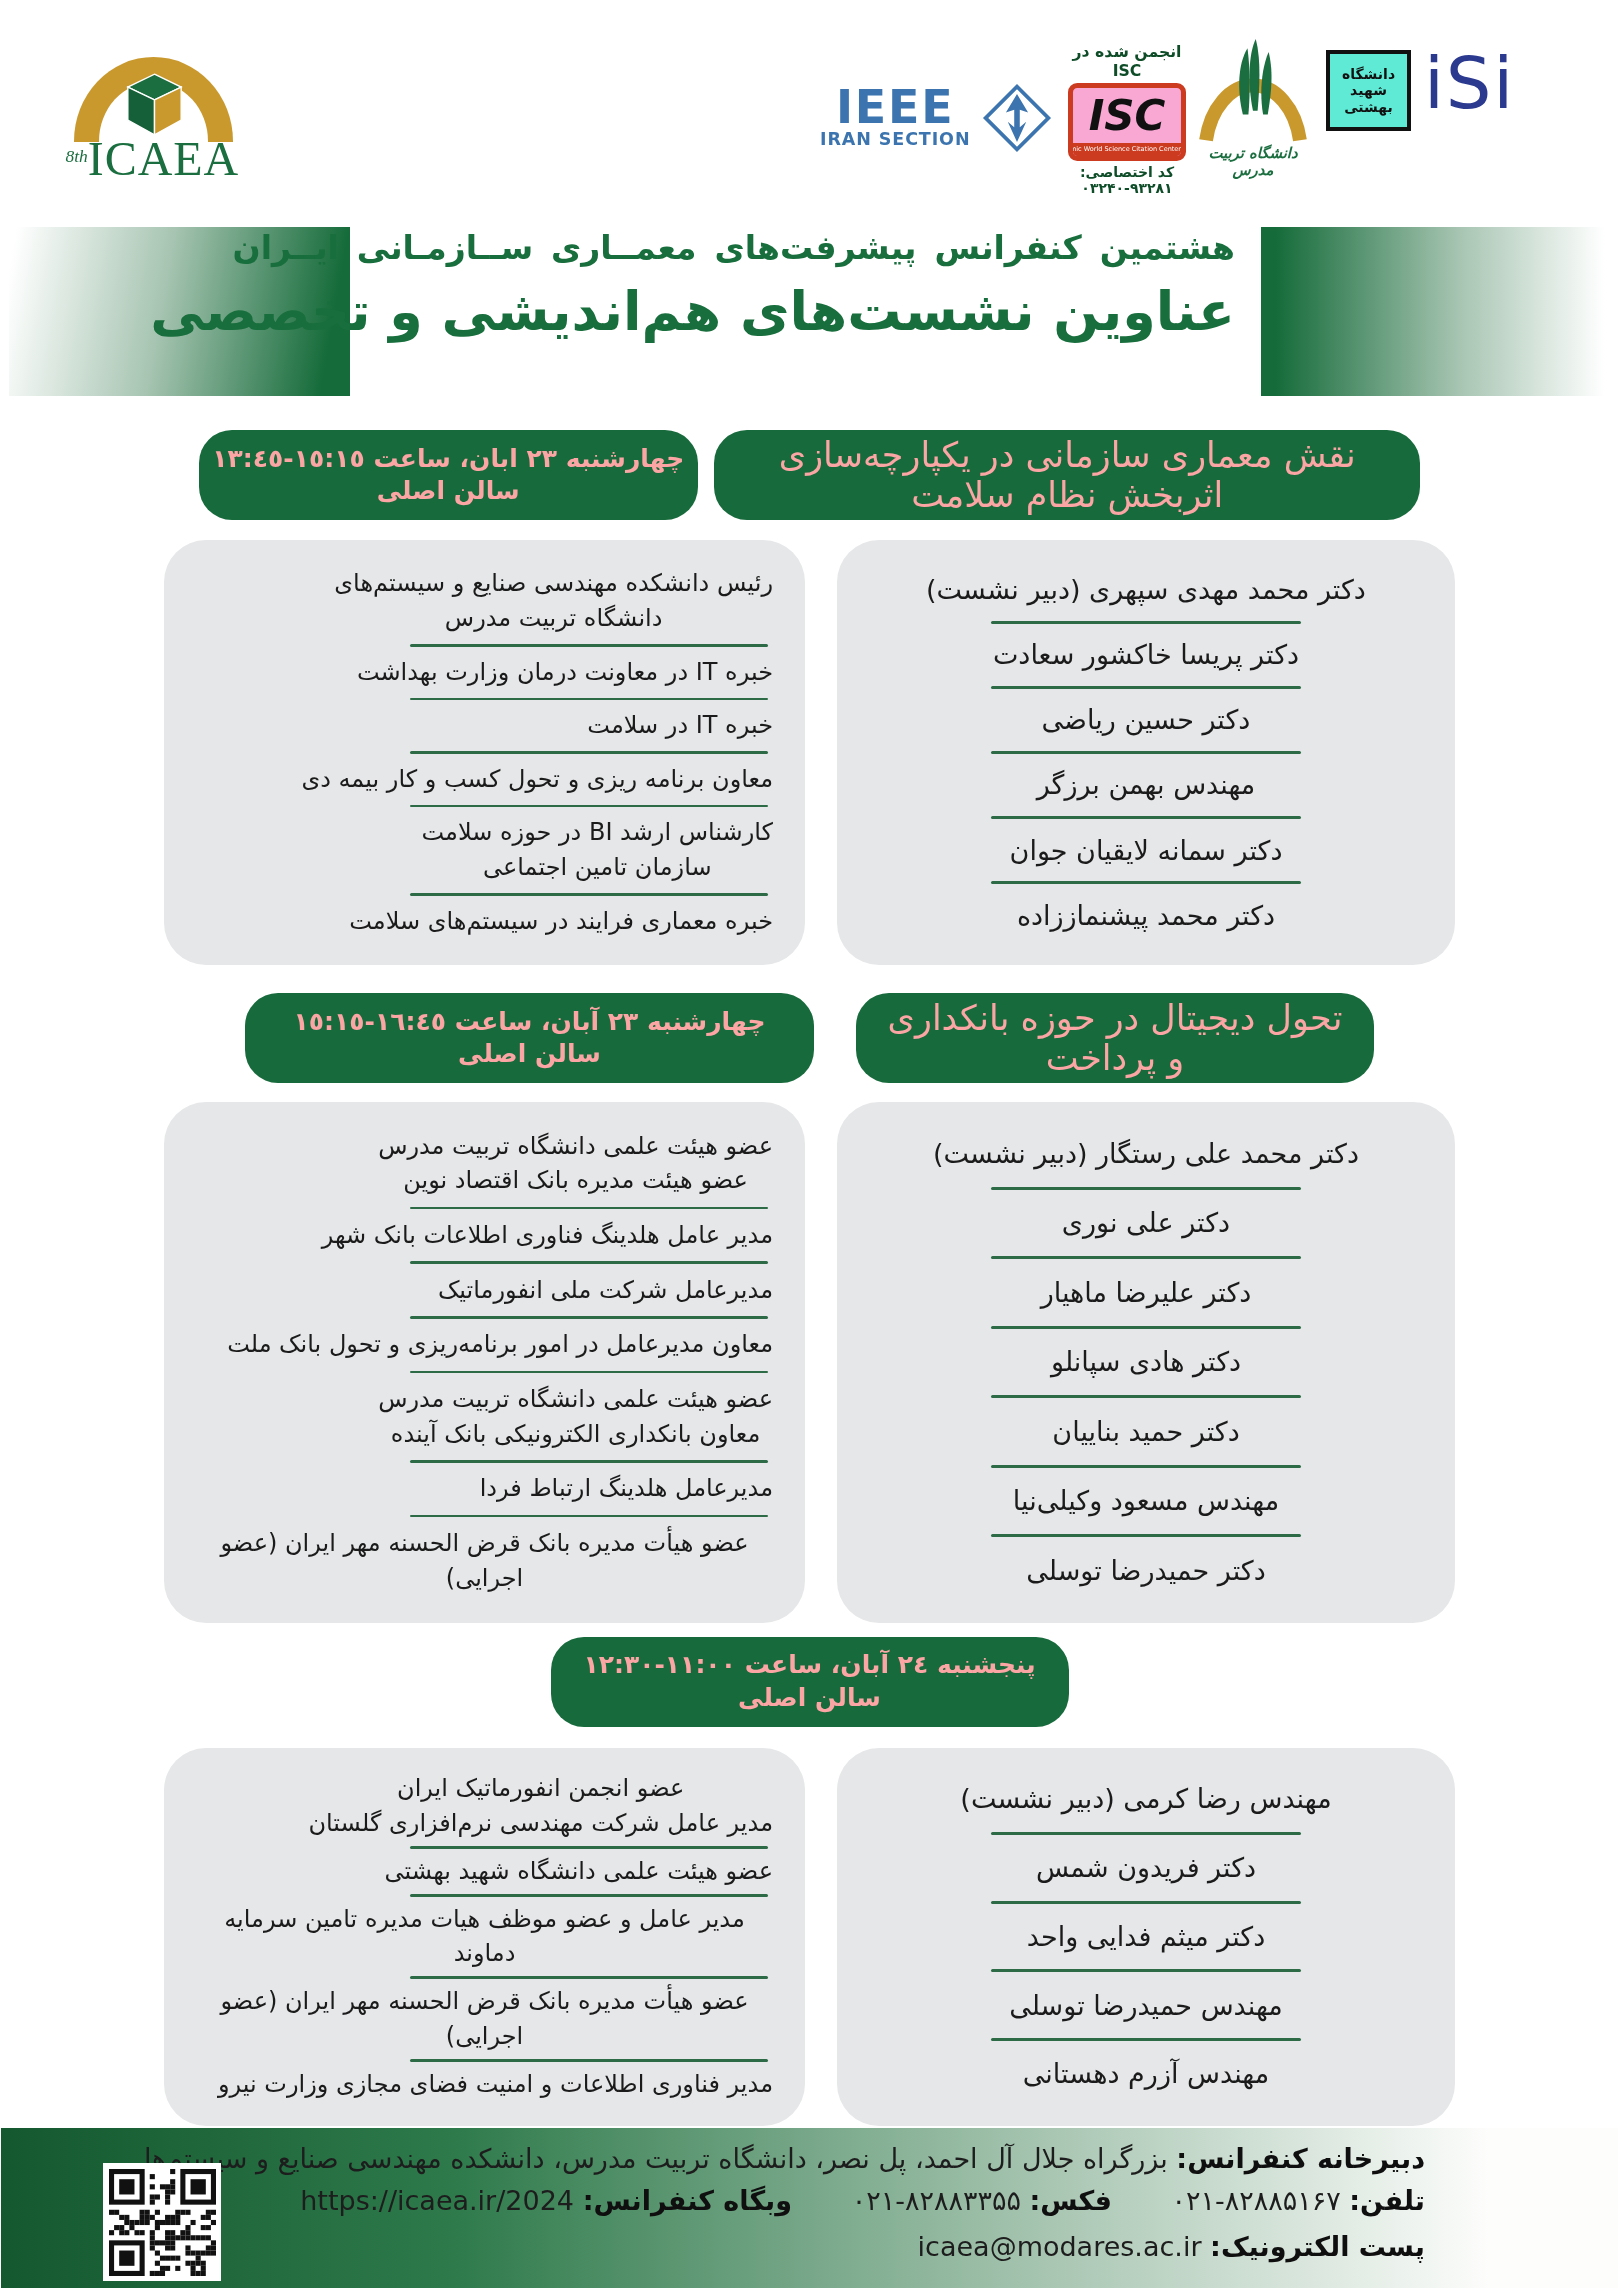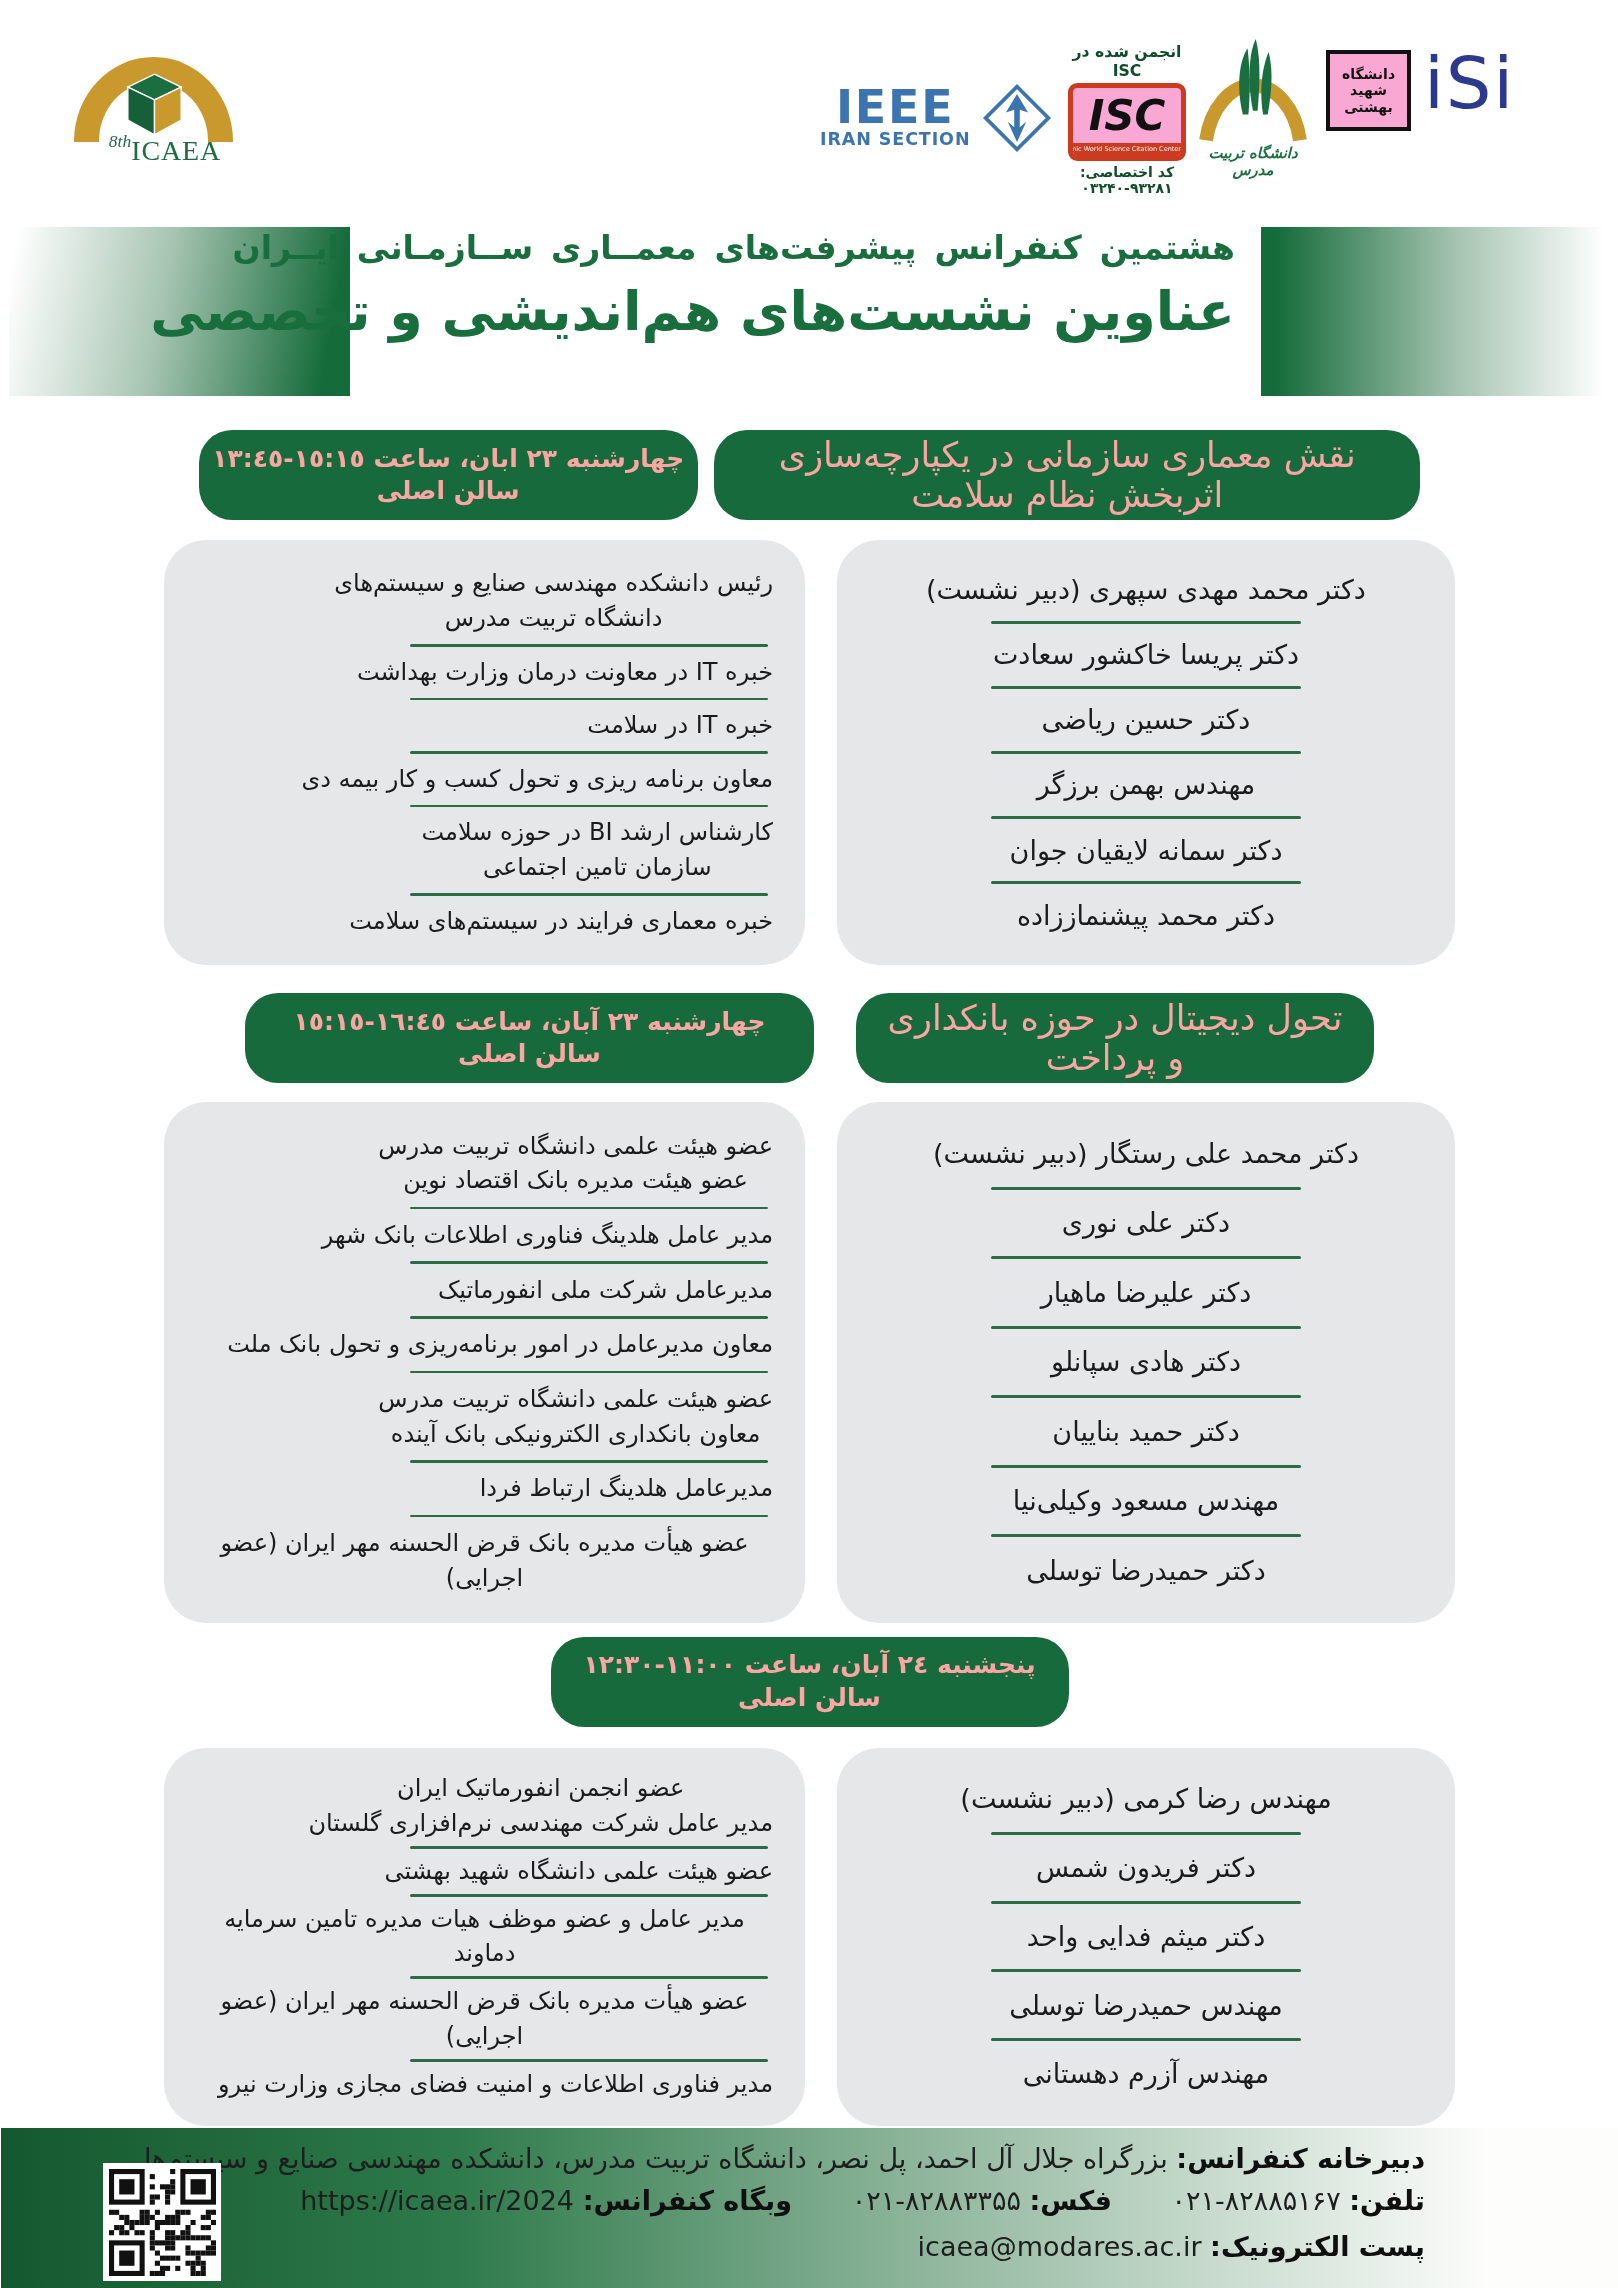--- a/index.html
+++ b/index.html
@@ -13,41 +13,41 @@
   
   .logos { position:relative; height:222px; }
 
   .icaea-logo { position:absolute; left:65px; top:46px; width:185px; height:138px; }
   .icaea-arch { position:absolute; left:9.2px; top:11px; width:159px; height:85px;
     border:25px solid #c9992e; border-bottom:none; border-radius:83px 83px 0 0 / 88px 88px 0 0; }
   .icaea-cube { position:absolute; left:61px; top:26px; }
   .icaea-text { position:absolute; left:26px; top:85px; width:148px; text-align:center;
     font-family:"Liberation Serif", serif; color:#1b6e3f; white-space:nowrap; }
   .icaea-ord { font-size:17.5px; font-style:italic; vertical-align:13px; }
-  .icaea-acr { font-size:28px; letter-spacing:0.9px; }
+  .icaea-acr { font-size:48px; letter-spacing:0.9px; }
 
   .ieee-logo { position:absolute; left:820px; top:81px; display:flex; align-items:center; gap:9.2px; color:#3b74ae; }
   .ieee-texts { text-align:center; }
   .ieee-name { font-size:46px; font-weight:bold; letter-spacing:1.8px; line-height:0.9; }
   .ieee-sub { font-size:17.5px; font-weight:bold; letter-spacing:0.9px; }
 
   .isc-logo { position:absolute; left:1057px; top:42px; width:140px; text-align:center; }
   .isc-top { font-size:15.7px; font-weight:bold; color:#0e4d28; margin-bottom:2.8px; }
   .isc-box { width:118px; height:78px; margin:0 auto; background:#f9a8d4; border:5.5px solid #cc3a1f;
     border-radius:9.2px; position:relative; overflow:hidden; }
   .isc-acr { font-size:42px; font-weight:bold; color:#111; line-height:55px; font-style:italic; }
   .isc-strip { position:absolute; bottom:0; left:0; right:0; height:13px; background:#cc3a1f;
     color:#fff; font-size:6.5px; line-height:13px; white-space:nowrap; overflow:hidden; }
   .isc-code { font-size:14px; font-weight:bold; color:#0e4d28; margin-top:3.7px; }
 
   .tmu-logo { position:absolute; left:1193px; top:37px; width:120px; text-align:center; }
   .tmu-name { font-size:14.8px; font-weight:bold; color:#1b6e3f; font-style:italic; margin-top:-5.5px; }
 
   .sbu-logo { position:absolute; left:1326px; top:50px; width:85px; height:81px; border:4.6px solid #111;
-    background:#f9a8d4; display:flex; align-items:center; justify-content:center; padding:3.7px; }
+    background:#5eead4; display:flex; align-items:center; justify-content:center; padding:3.7px; }
   .sbu-name { font-size:14px; font-weight:bold; color:#111; text-align:center; line-height:1.15; }
 
   .isi-logo { position:absolute; left:1424px; top:57px; color:#2b3a8f;
     font-size:72px; font-weight:normal; letter-spacing:1.8px; line-height:52px; font-family:"DejaVu Sans", sans-serif; }
 
   
   .banner { position:relative; height:175px; }
   .banner-block-left { position:absolute; left:9.2px; top:4.6px; width:341px; height:169px;
     background:linear-gradient(100deg, #ffffff 2%, #a6c4b1 45%, #156b3a 92%); }
   .banner-block-right { position:absolute; right:0; top:4.6px; width:358px; height:169px;

